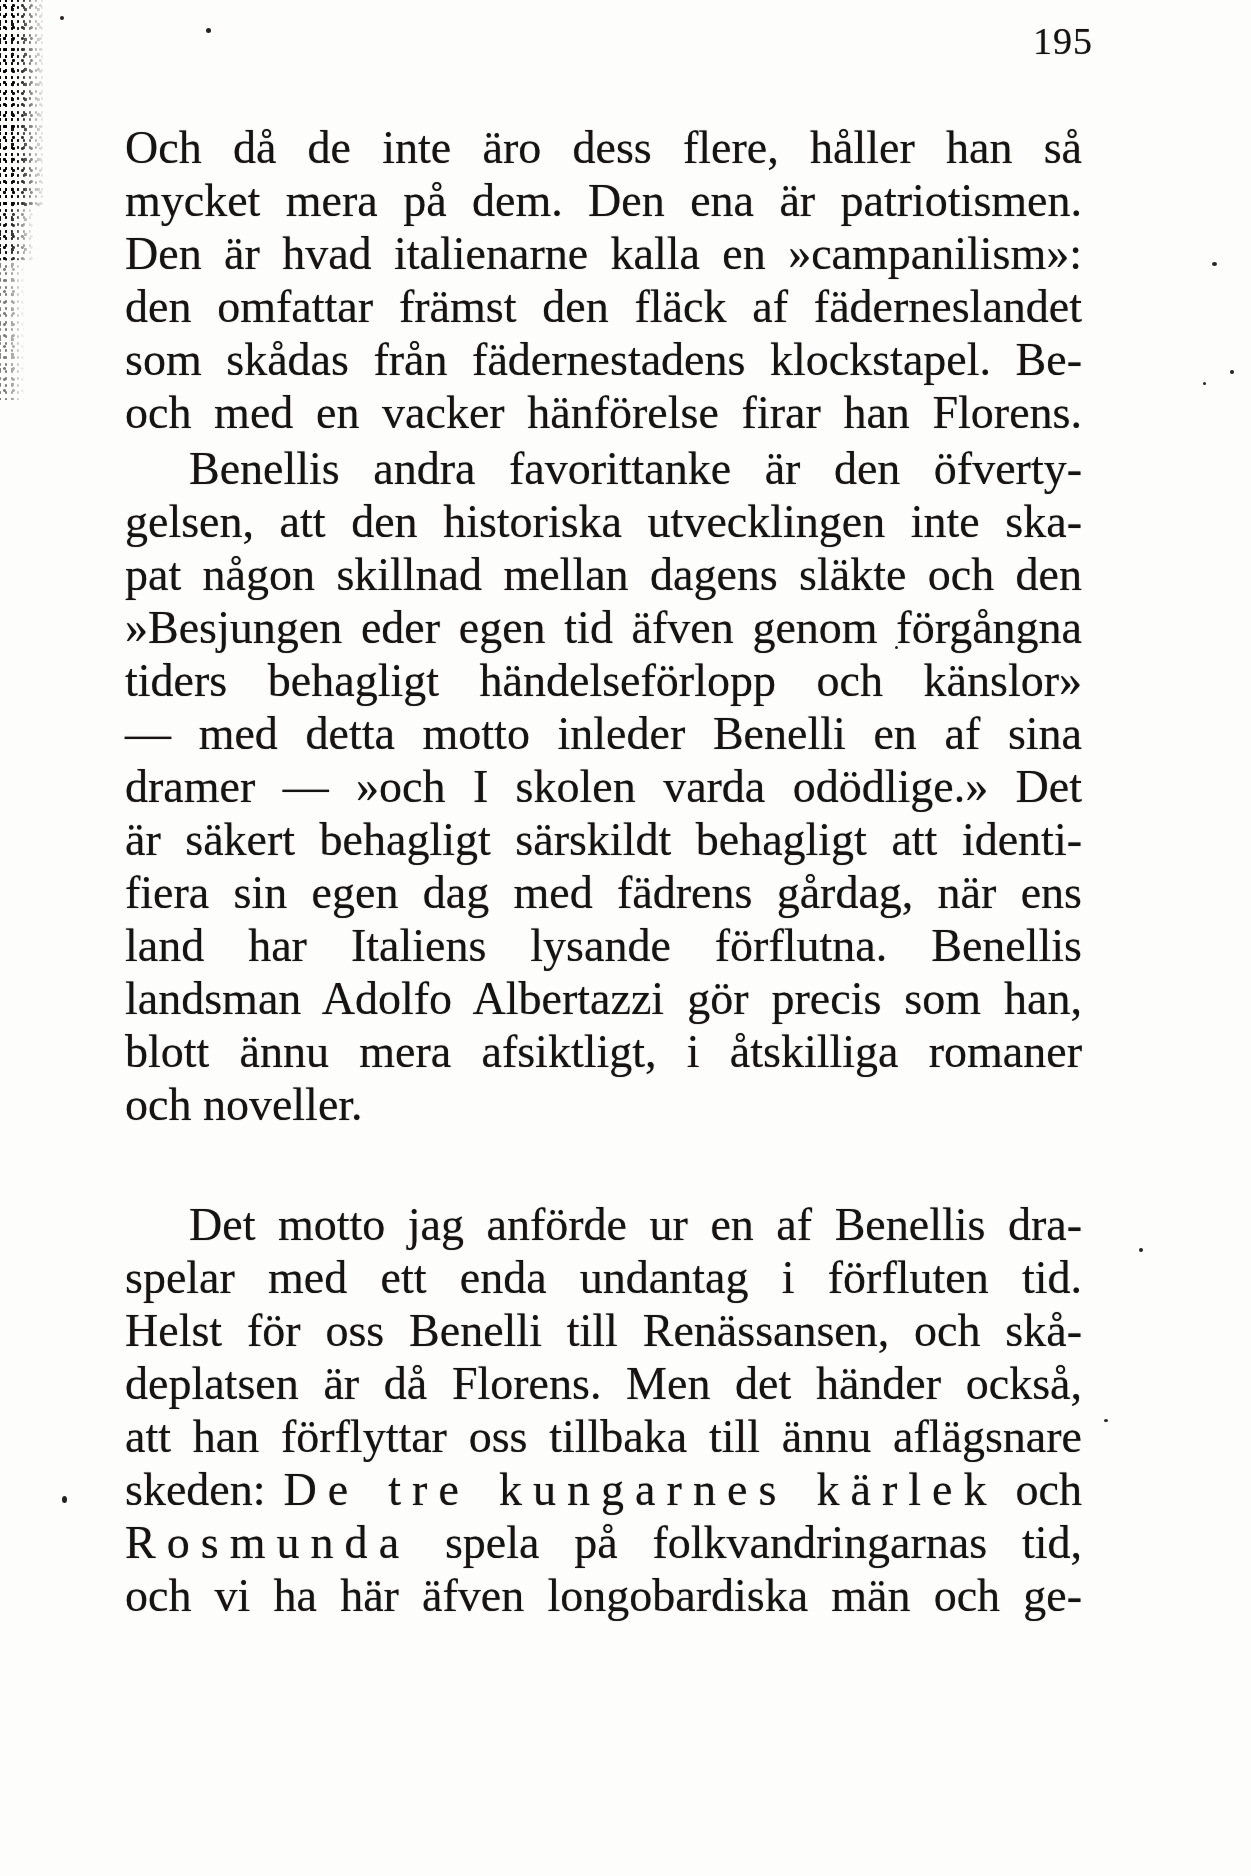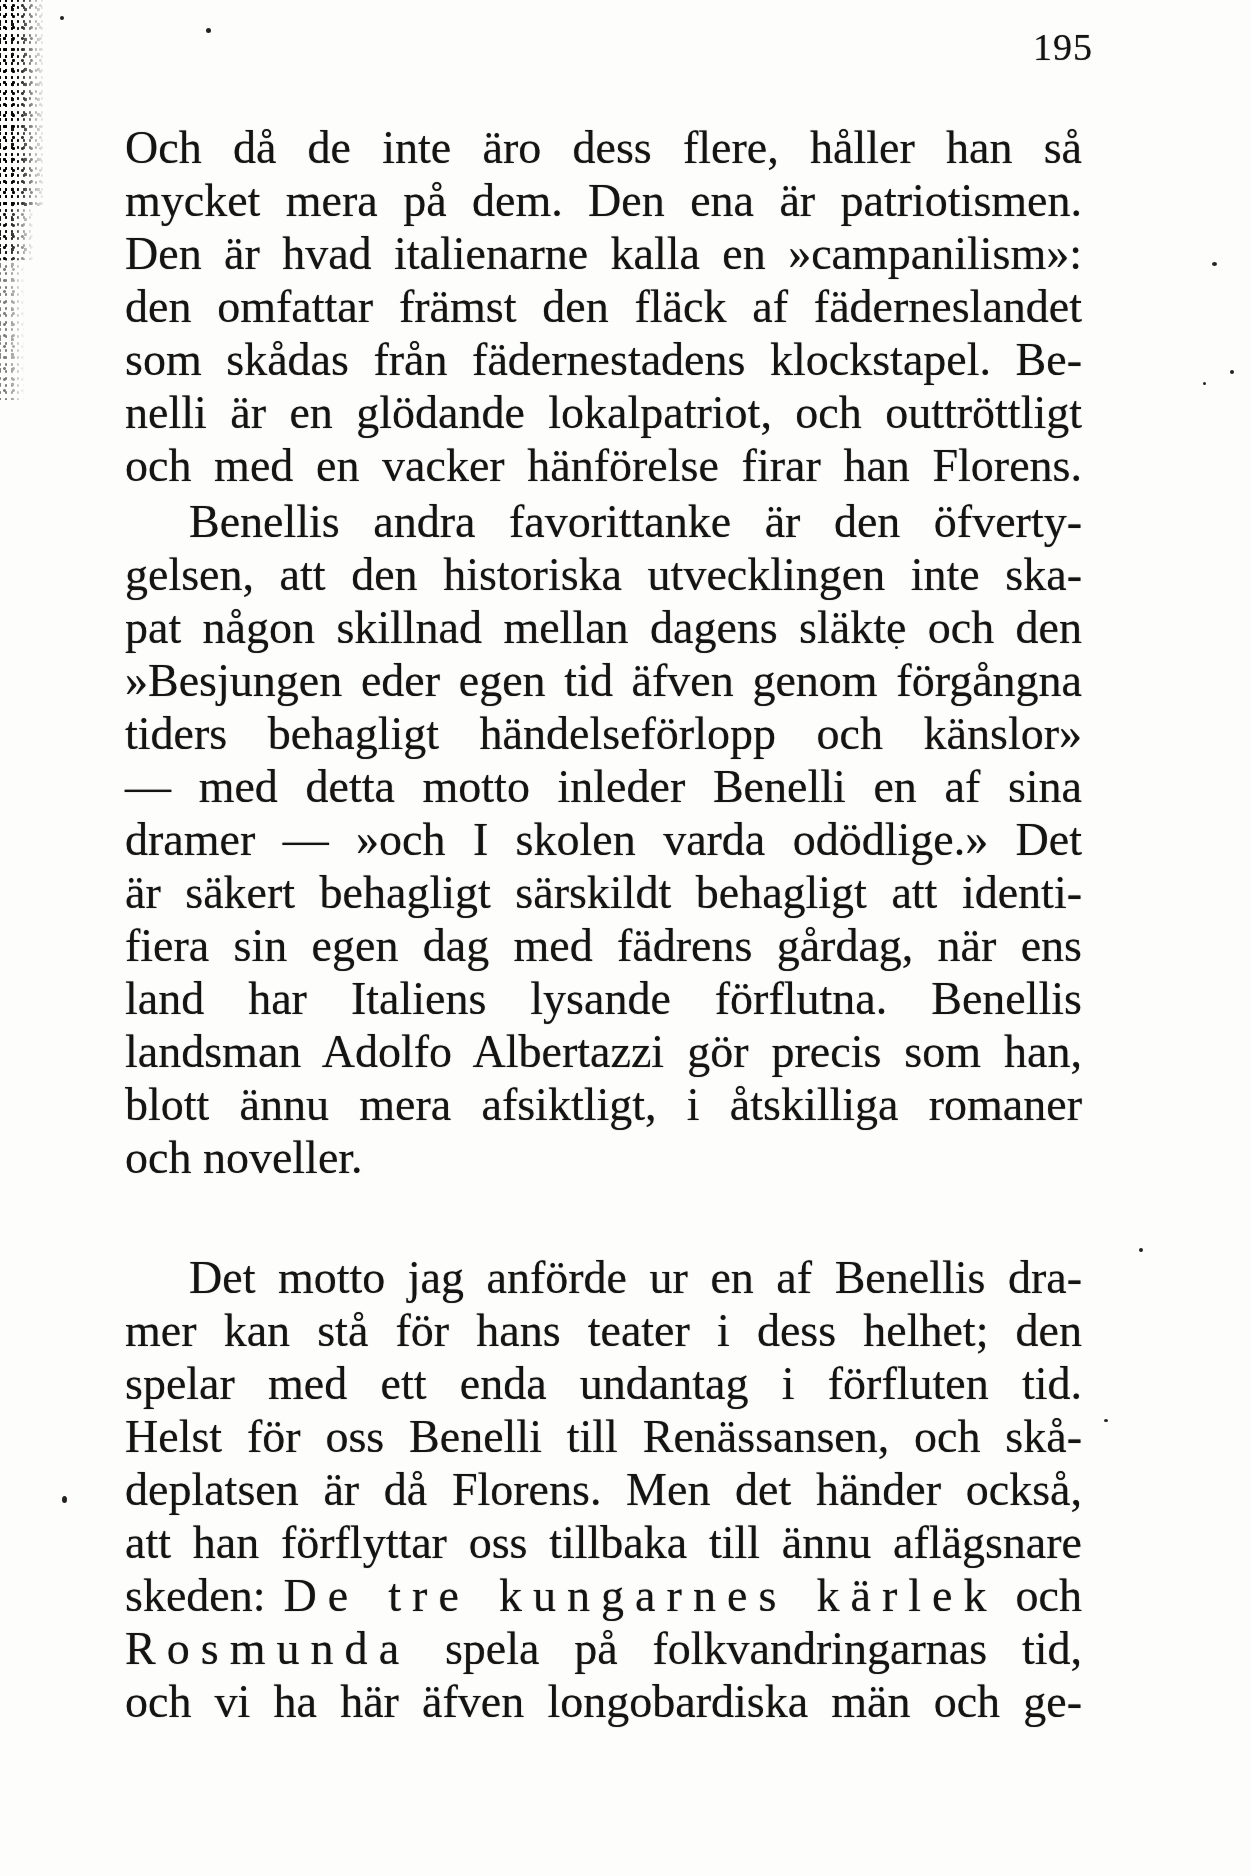--- a/index.html
+++ b/index.html
@@ -6,21 +6,21 @@
   .page{
     position:relative;
     width:1251px;height:1876px;
     background:#fdfdfb;
     overflow:hidden;
     font-family:"Liberation Serif","DejaVu Serif",serif;
     color:#151413;
   }
   .pagenum{
     position:absolute;
-    top:26px;right:158px;
+    top:20px;right:158px;
     font-size:38px;line-height:42px;
     letter-spacing:1px;
     text-shadow:0 0 1px rgba(0,0,0,.55);
   }
   .textblock{
     position:absolute;
     left:122px;top:118px;
     width:963px;
   }
   .paragraph{margin:3px;padding:0;}
@@ -62,41 +62,39 @@
 
   <div class="pagenum">195</div>
 
   <div class="textblock">
       <div class="paragraph">
         <div class="line"><span class="plain">Och då de inte äro dess flere, håller han så</span></div>
         <div class="line"><span class="plain">mycket mera på dem.  Den ena är patriotismen.</span></div>
         <div class="line"><span class="plain">Den är hvad italienarne kalla en »campanilism»:</span></div>
         <div class="line"><span class="plain">den omfattar främst den fläck af fäderneslandet</span></div>
         <div class="line"><span class="plain">som skådas från fädernestadens klockstapel.  Be-</span></div>
-        <div class="line"><span class="plain">nelli är en glödande lokalpatriot, och outtröttligt</span></div>
         <div class="line"><span class="plain">och med en vacker hänförelse firar han Florens.</span></div>
       </div>
       <div class="paragraph">
         <div class="line indent"><span class="plain">Benellis andra favorittanke är den öfverty-</span></div>
         <div class="line"><span class="plain">gelsen, att den historiska utvecklingen inte ska-</span></div>
         <div class="line"><span class="plain">pat någon skillnad mellan dagens släkte och den</span></div>
         <div class="line"><span class="plain">»Besjungen eder egen tid äfven genom förgångna</span></div>
         <div class="line"><span class="plain">tiders behagligt händelseförlopp och känslor»</span></div>
         <div class="line"><span class="plain">— med detta motto inleder Benelli en af sina</span></div>
         <div class="line"><span class="plain">dramer — »och I skolen varda odödlige.»  Det</span></div>
         <div class="line"><span class="plain">är säkert behagligt särskildt behagligt att identi-</span></div>
         <div class="line"><span class="plain">fiera sin egen dag med fädrens gårdag, när ens</span></div>
         <div class="line"><span class="plain">land har Italiens lysande förflutna.  Benellis</span></div>
         <div class="line"><span class="plain">landsman Adolfo Albertazzi gör precis som han,</span></div>
         <div class="line"><span class="plain">blott ännu mera afsiktligt, i åtskilliga romaner</span></div>
         <div class="line noj"><span class="plain">och noveller.</span></div>
       </div>
       <div class="paragraph space-before">
         <div class="line indent"><span class="plain">Det motto jag anförde ur en af Benellis dra-</span></div>
-        <div class="line"><span class="plain">mer kan stå för hans teater i dess helhet; den</span></div>
         <div class="line"><span class="plain">spelar med ett enda undantag i förfluten tid.</span></div>
         <div class="line"><span class="plain">Helst för oss Benelli till Renässansen, och skå-</span></div>
         <div class="line"><span class="plain">deplatsen är då Florens.  Men det händer också,</span></div>
         <div class="line"><span class="plain">att han förflyttar oss tillbaka till ännu aflägsnare</span></div>
         <div class="line"><span class="plain">skeden: </span><span class="spaced">De tre kungarnes kärlek</span><span class="plain"> och</span></div>
         <div class="line"><span class="spaced">Rosmunda</span><span class="plain"> spela på folkvandringarnas tid,</span></div>
         <div class="line"><span class="plain">och vi ha här äfven longobardiska män och ge-</span></div>
       </div>
     </div>
 

